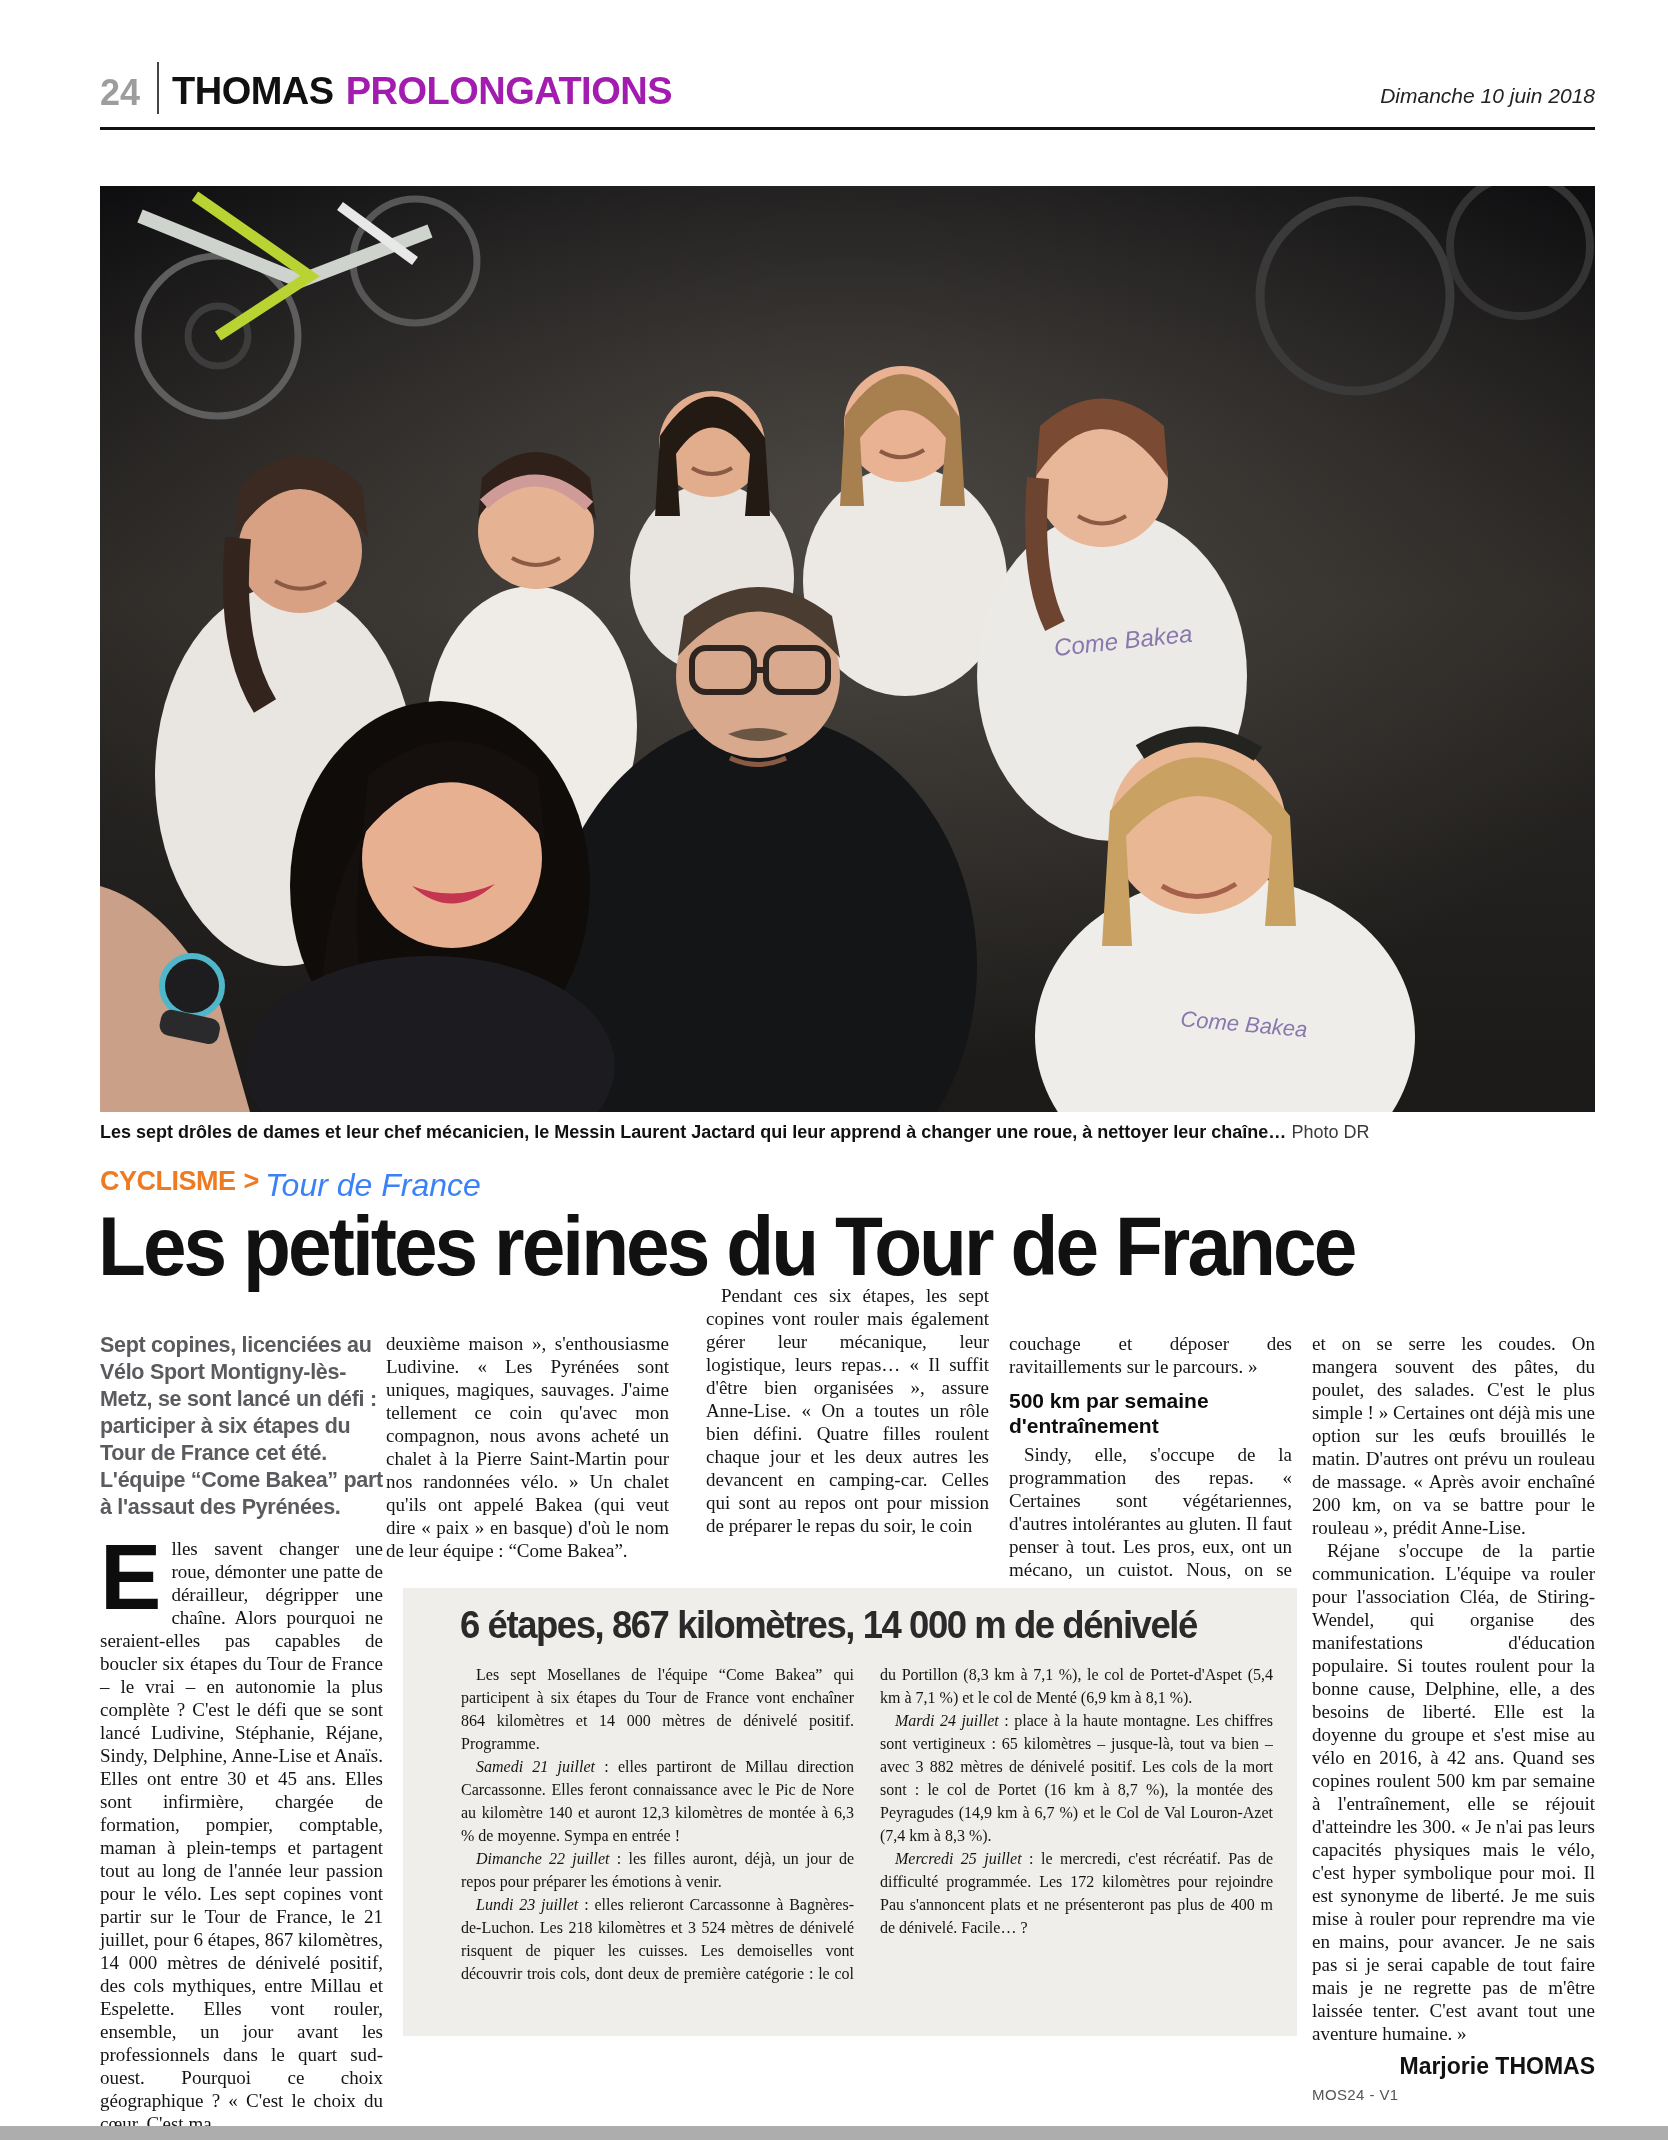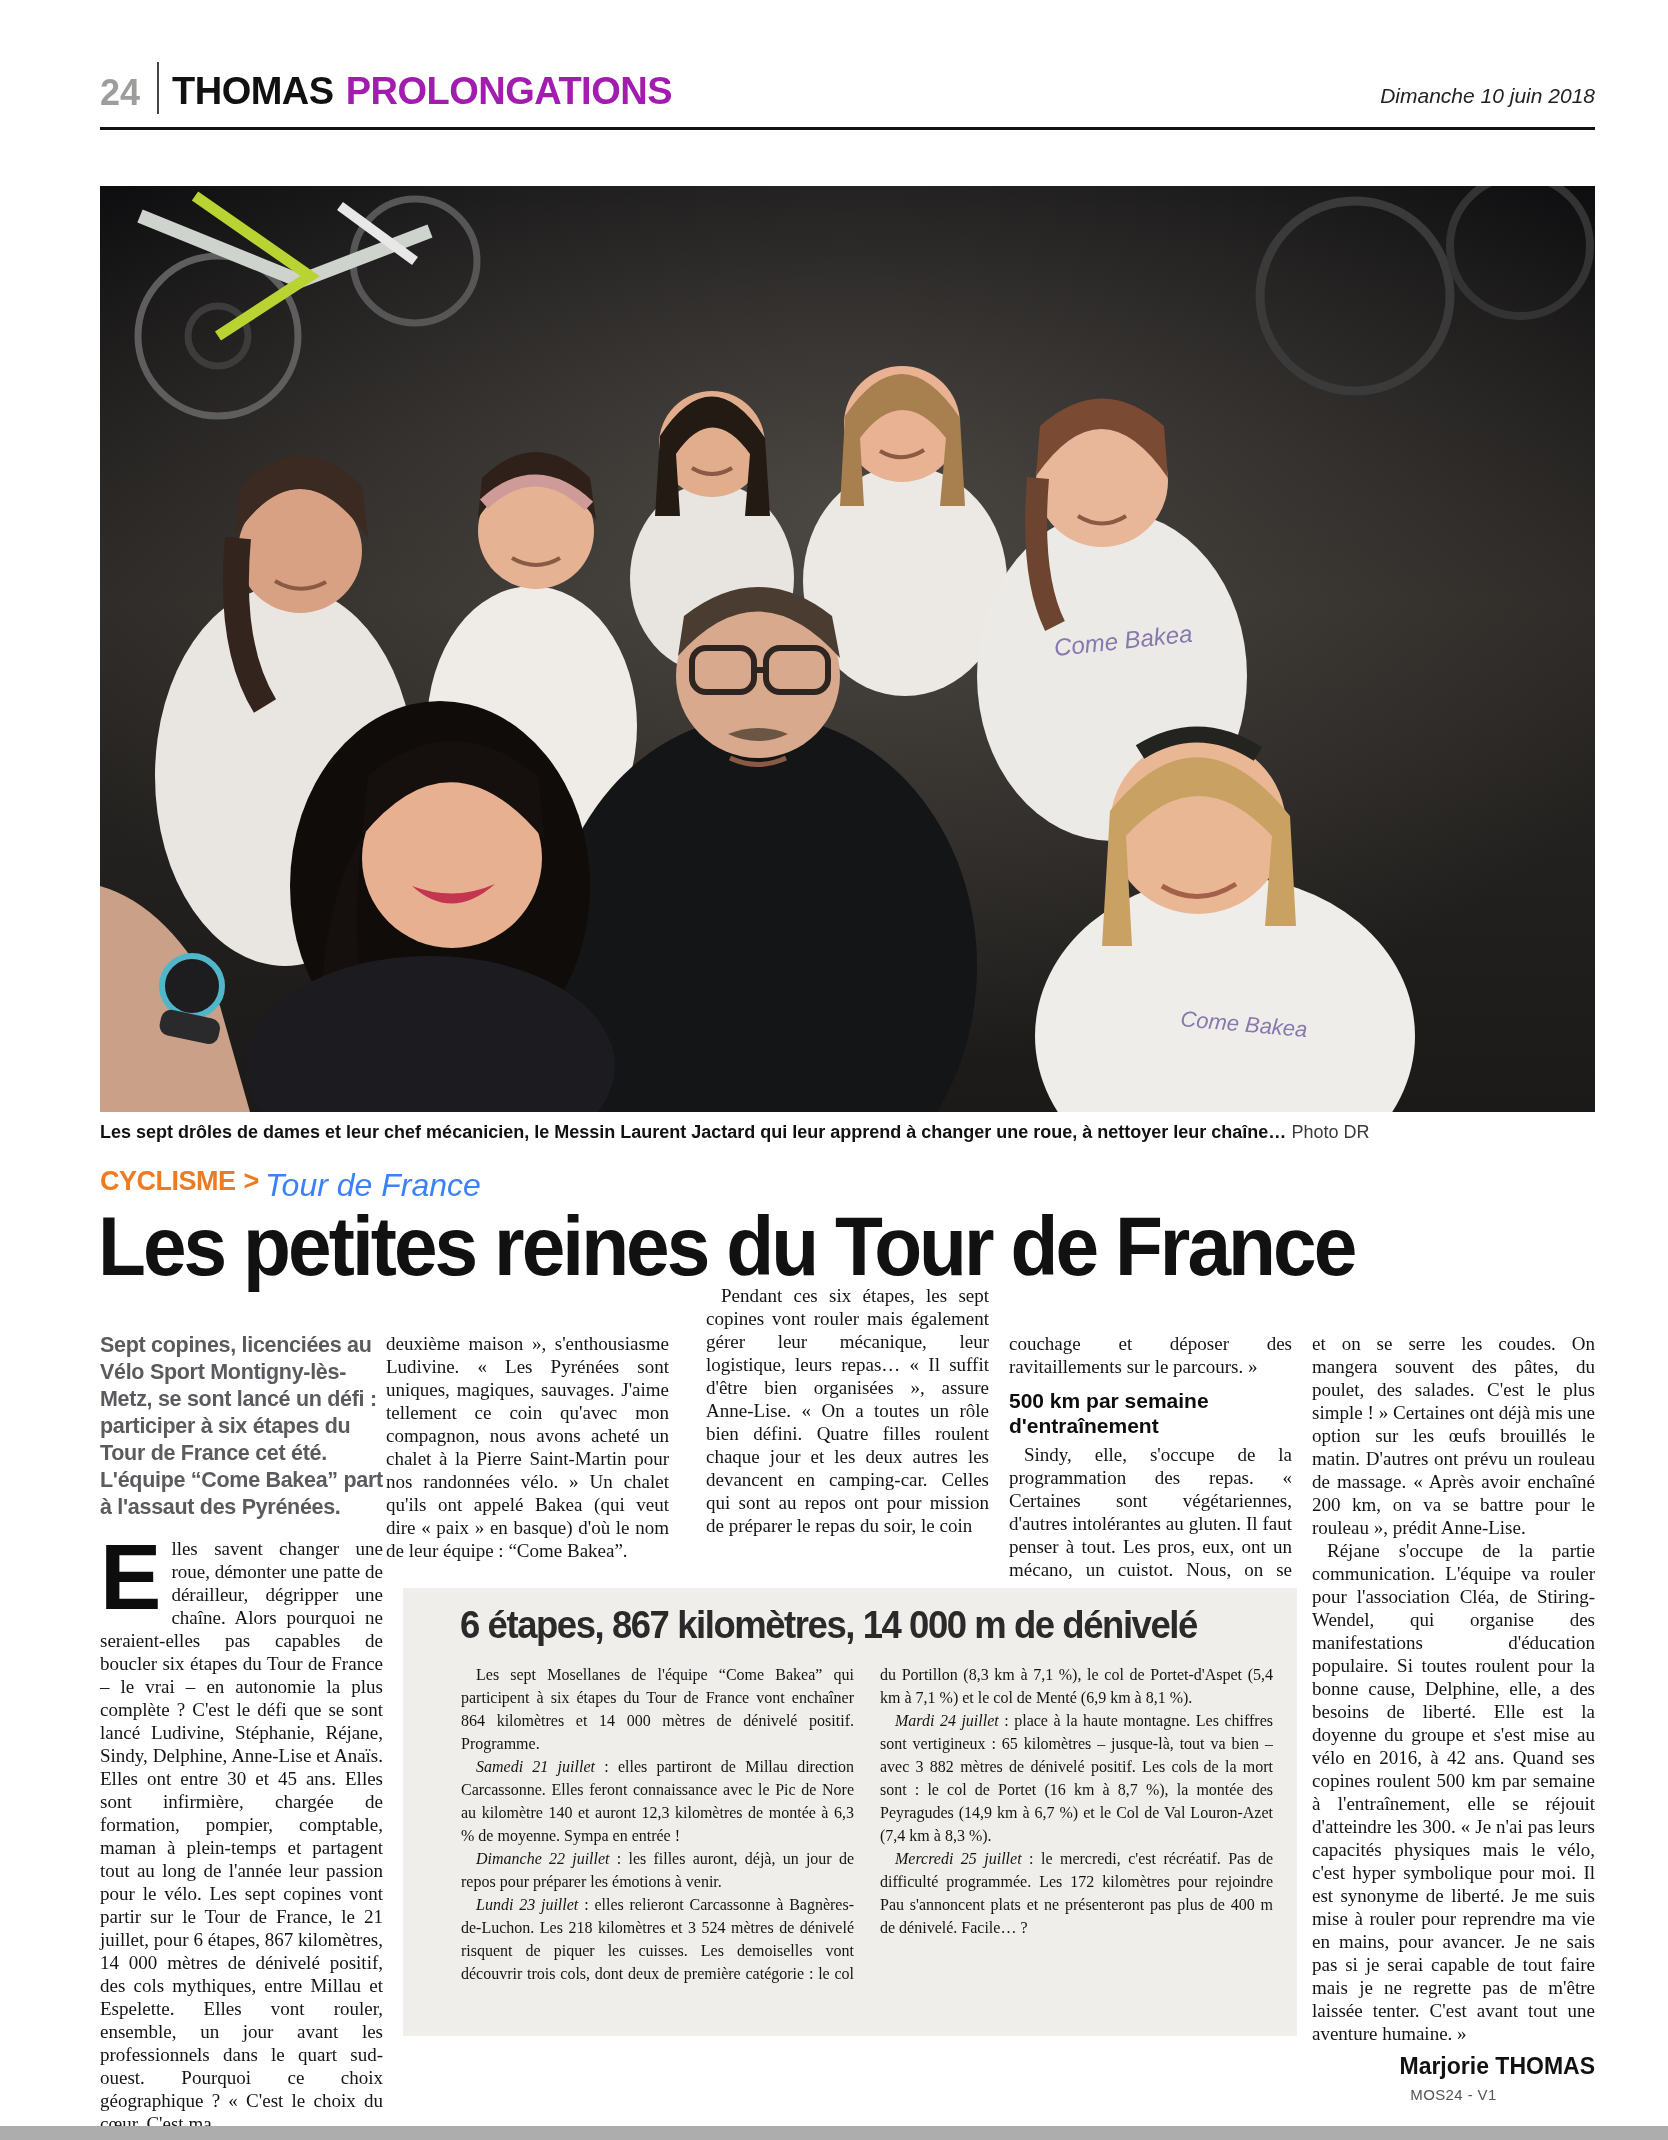--- a/index.html
+++ b/index.html
@@ -33,21 +33,21 @@
 
   
   .col{width:283px;}
   .serif{font-family:"Liberation Serif",serif;font-size:19px;line-height:23px;text-align:justify;color:#141414;}
   .indent{text-indent:15px;}
   .standfirst{font-size:21.5px;line-height:27px;font-weight:700;color:#5b5b5f;text-align:left;letter-spacing:-.3px;}
   .dropcap{float:left;font-family:"Liberation Sans",sans-serif;font-weight:700;
     font-size:92px;line-height:72px;color:#0d0d0d;margin:4px 10px 0 0;}
   .subhead{font-size:21px;line-height:25px;font-weight:700;color:#0d0d0d;margin:10px 0 5px 0;}
   .byline{width:283px;text-align:right;font-size:23px;font-weight:700;color:#111;}
-  .press-code{width:283px;text-align:center;font-size:15px;color:#555;letter-spacing:.4px;}
+  .press-code{width:283px;text-align:left;font-size:15px;color:#555;letter-spacing:.4px;}
 
   
   .infobox{left:403px;top:1588px;width:894px;height:448px;background:#f0eeeb;box-sizing:border-box;padding-left:34px;}
   .infobox-title{padding:16px 24px 12px 24px;font-size:38px;font-weight:700;color:#2a2a2a;
     letter-spacing:-1.5px;transform:scaleX(.96);transform-origin:left top;white-space:nowrap;}
   .infobox-cols{margin:4px 24px 0 24px;height:332px;column-count:2;column-gap:26px;column-fill:auto;overflow:hidden;}
   .infobox-cols p{font-family:"Liberation Serif",serif;font-size:16px;line-height:23px;text-align:justify;color:#141414;text-indent:15px;}
   .bi-date{font-style:italic;}
 
   .bottom-bar{left:0;top:2126px;width:1668px;height:14px;background:#adadad;}

